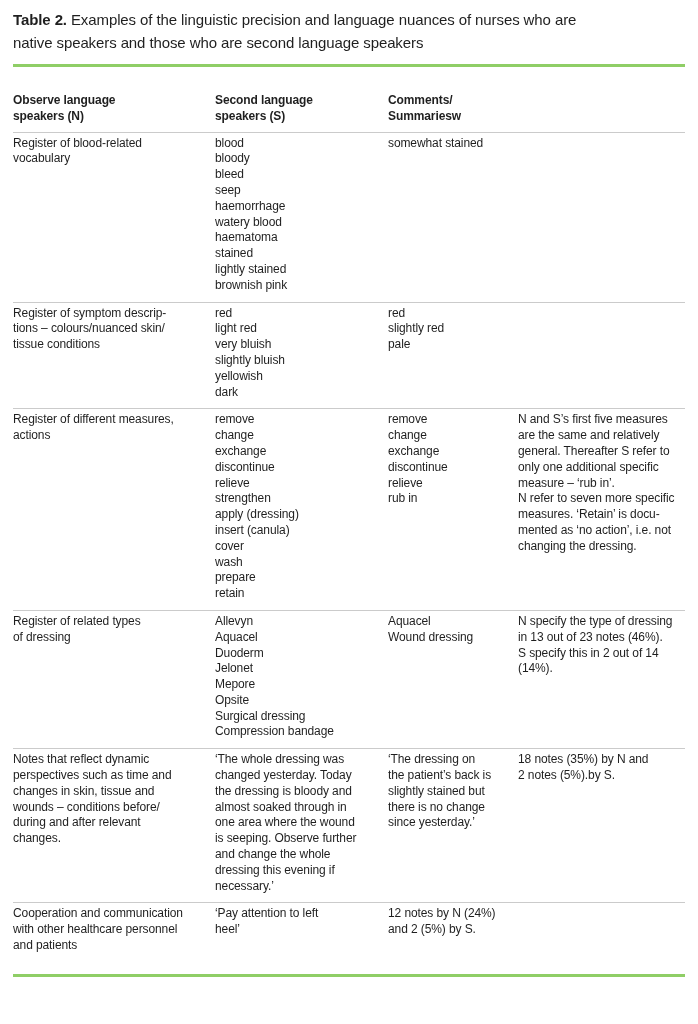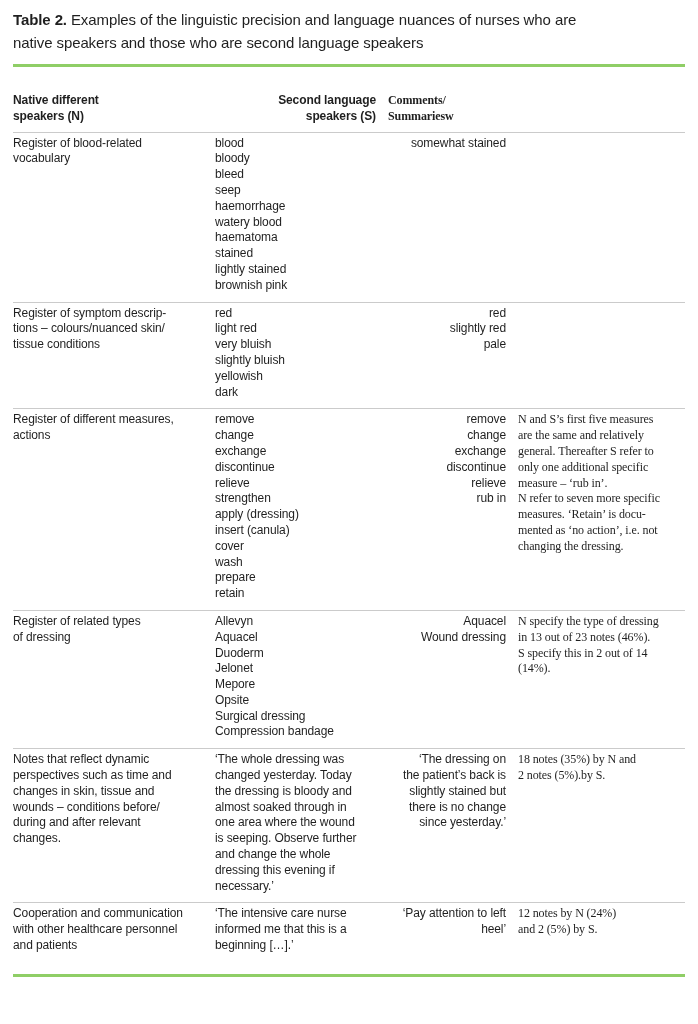--- a/index.html
+++ b/index.html
@@ -46,35 +46,35 @@
     border-top: 1px solid #cbcbcb;
     padding: 3px 0 8px 0;
   }
   .cell {
     font-size: 12px;
     line-height: 15.8px;
     letter-spacing: -0.1px;
     white-space: pre-line;
     padding-right: 8px;
   }
-  .cell.c3 { padding-right: 12px; text-align: right; }
-  .cell.c4 { padding-right: 0; font-family: Liberation Serif, serif; }
+  .cell.c3 { padding-right: 12px; }
+  .cell.c4 { padding-right: 0; }
 </style>
 </head>
 <body>
 
 <div class="page">
 
   <p class="caption"><b>Table 2.</b><span class="pre">Examples of the linguistic precision and language nuances of nurses who are
 native speakers and those who are second language speakers</span></p>
 
   <div class="rule-green rule-top"></div>
 
   <div class="thead">
-    <div class="cell c2">Native different
+    <div class="cell c2">Observe language
 speakers (N)</div>
     <div class="cell c3">Second language
 speakers (S)</div>
     <div class="cell c4">Comments/
 Summariesw</div>
   </div>
 
   <div class="trow">
     <div class="cell c1">Register of blood-related
 vocabulary</div>
@@ -180,23 +180,20 @@
 there is no change
 since yesterday.’</div>
     <div class="cell c4">18 notes (35%) by N and
 2 notes (5%).by S.</div>
   </div>
 
   <div class="trow">
     <div class="cell c1">Cooperation and communication
 with other healthcare personnel
 and patients</div>
-    <div class="cell c2">‘The intensive care nurse
-informed me that this is a
-beginning […].’</div>
     <div class="cell c3">‘Pay attention to left
 heel’</div>
     <div class="cell c4">12 notes by N (24%)
 and 2 (5%) by S.</div>
   </div>
 
   <div class="rule-green rule-bottom"></div>
 
 </div>
 

